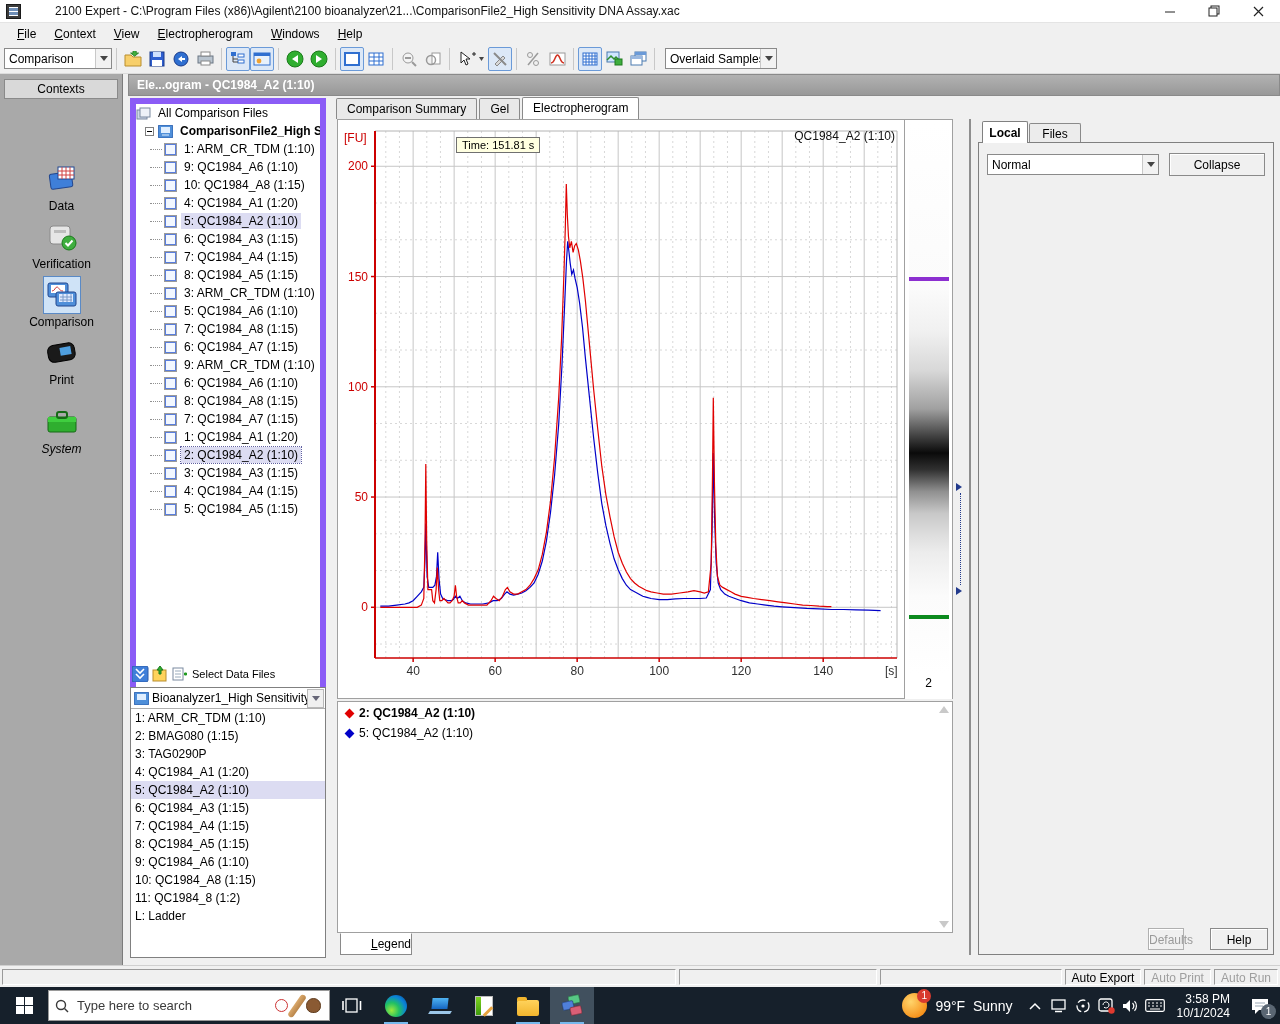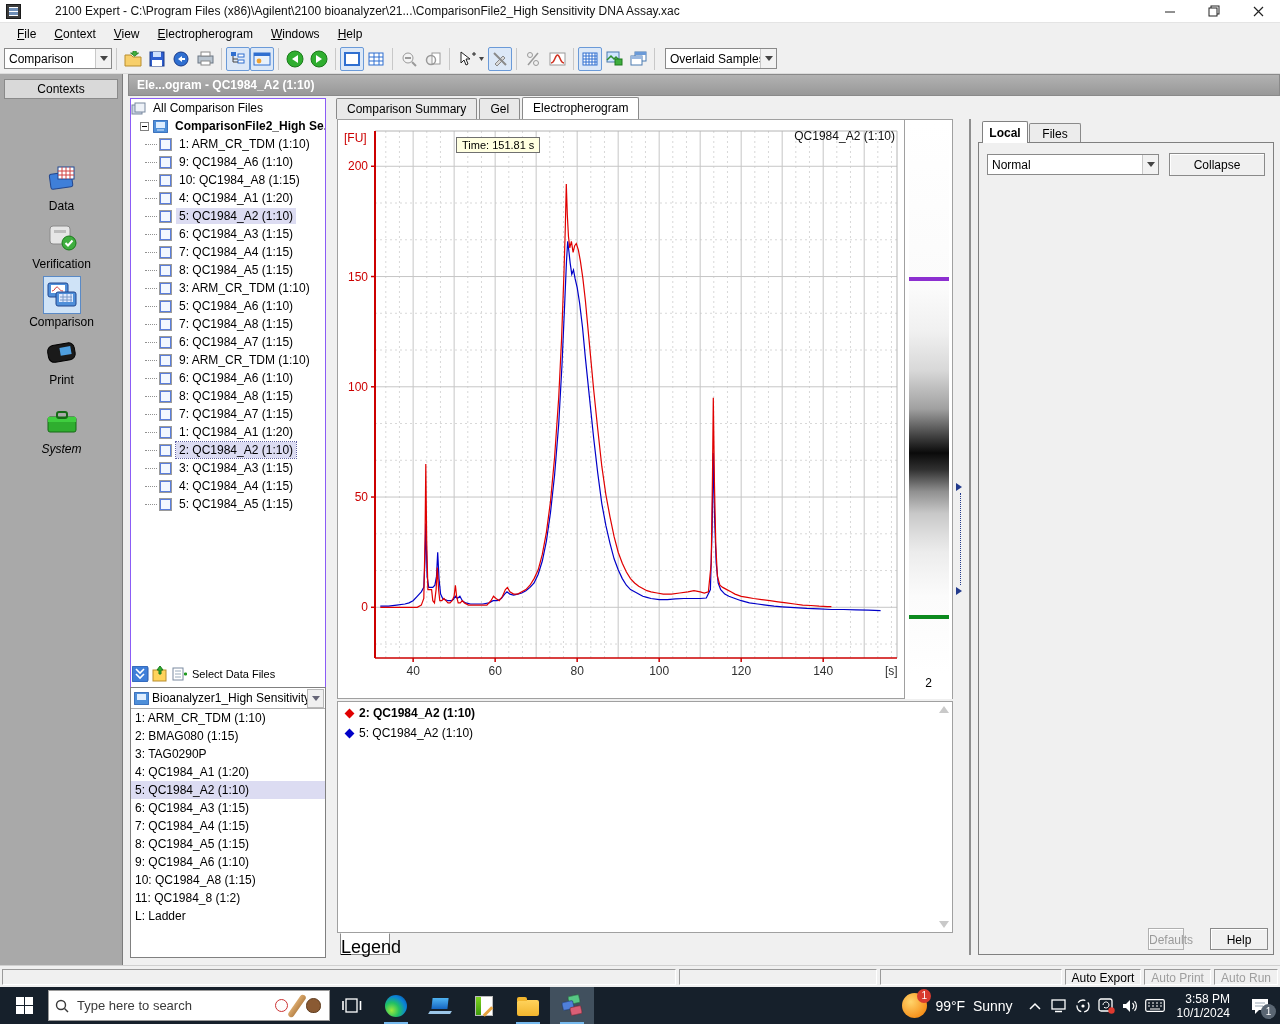--- a/index.html
+++ b/index.html
@@ -36,21 +36,21 @@
   #contexts-header{position:absolute;left:4px;top:5px;width:114px;height:20px;background:#d9d9d9;border:1px solid #8a8a8a;text-align:center;line-height:18px;font-size:12px;}
   .ctx-item{position:absolute;left:0;width:123px;text-align:center;}
   .ctx-icon{width:38px;height:38px;margin:0 auto;display:flex;align-items:center;justify-content:center;border:1px solid transparent;}
   .ctx-item.selected .ctx-icon{background:#cfe3f7;border:1px solid #5a8ac6;}
   .ctx-label{font-size:12px;margin-top:1px;}
 
   
   #child-title{left:128px;top:74px;width:1152px;height:22px;background:linear-gradient(#b2b2b2,#989898);color:#fff;font-weight:bold;font-size:12px;display:flex;align-items:center;padding-left:8px;border:1px solid #8a8a8a;}
 
   
-  #tree-panel{left:130px;top:98px;width:196px;height:664px;background:#fff;border:1px solid #8b5cf6;overflow:hidden;}
+  #tree-panel{left:130px;top:98px;width:196px;height:664px;background:#fff;border:6px solid #8b5cf6;overflow:hidden;}
   .tree-row{display:flex;align-items:center;height:18px;white-space:nowrap;font-size:12px;}
   .tree-row .lbl{padding:1px 3px;}
   .tree-row.hl .lbl{background:#dcdcf2;}
   .tree-row.focus .lbl{background:#dcdcf2;outline:1px dotted #6060a0;}
   .chk{width:13px;height:13px;border:1px solid #9a9a9a;background:#fdfdfd;display:inline-flex;align-items:center;justify-content:center;margin-right:4px;flex:none;}
   .chk:before{content:"";width:9px;height:9px;border:1px solid #5a7edc;background:#f2f7ff;}
   .dotlead{width:12px;border-top:1px dotted #909090;margin-left:14px;margin-right:2px;flex:none;}
   .expander{width:9px;height:9px;border:1px solid #808080;background:#fff;position:relative;margin:0 4px 0 3px;flex:none;}
   .expander:before{content:"";position:absolute;left:1px;right:1px;top:3px;height:1px;background:#000;}
   .node-icon{width:15px;height:13px;margin-right:4px;flex:none;}
@@ -84,21 +84,21 @@
   #scale-slider .dots{position:absolute;left:5px;top:10px;bottom:10px;border-left:1px dotted #223a8c;}
   .sl-arrow{position:absolute;left:1px;width:0;height:0;border-top:4px solid transparent;border-bottom:4px solid transparent;border-left:6px solid #223a8c;}
   #v-splitter{left:969px;top:119px;width:2px;height:836px;background:#8f8f8f;}
 
   
   #legend-panel{left:337px;top:701px;width:616px;height:232px;background:#fff;border:1px solid #a0a0a0;}
   .legend-row{display:flex;align-items:center;gap:6px;padding:4px 0 2px 8px;font-size:12px;}
   .legend-row .marker{width:7px;height:7px;transform:rotate(45deg);flex:none;}
   .legend-row.bold{font-weight:bold;}
   .lg-arrow{position:absolute;right:3px;width:0;height:0;border-left:5px solid transparent;border-right:5px solid transparent;}
-  #legend-tab{left:340px;top:933px;width:50px;height:22px;background:#fff;border:1px solid #8a8a8a;border-top:1px solid #fff;text-align:left;padding-top:3px;font-size:18px;display:block;}
+  #legend-tab{left:340px;top:933px;width:72px;height:22px;background:#fff;border:1px solid #8a8a8a;border-top:1px solid #fff;text-align:right;padding-top:3px;font-size:12px;display:block;}
   #legend-tab::first-letter{text-decoration:underline;}
 
   
   #rp-tab-local{left:982px;top:121px;width:46px;height:22px;background:#fff;border:1px solid #808080;border-bottom:none;text-align:center;padding-top:4px;font-weight:bold;font-size:12px;z-index:2;border-radius:2px 2px 0 0;}
   #rp-tab-global{left:1029px;top:123px;width:52px;height:20px;background:#ececec;border:1px solid #8a8a8a;border-bottom:none;text-align:center;padding-top:3px;font-size:12px;border-radius:2px 2px 0 0;}
   #right-panel{left:978px;top:142px;width:296px;height:813px;background:#f0f0f0;border:1px solid #808080;}
   #rp-combo{position:absolute;left:8px;top:11px;width:172px;}
   #rp-collapse{position:absolute;left:190px;top:10px;width:96px;height:23px;background:#f0f0f0;border:1px solid #8a8a8a;box-shadow:inset 1px 1px 0 #fff;text-align:center;padding-top:4px;font-size:12px;}
   .rp-btn{position:absolute;top:785px;height:22px;background:#f0f0f0;border:1px solid #8a8a8a;box-shadow:inset 1px 1px 0 #fff;text-align:center;padding-top:4px;font-size:12px;}
   #rp-defaults{left:169px;width:36px;color:#9a9a9a;border-color:#b0b0b0;}

